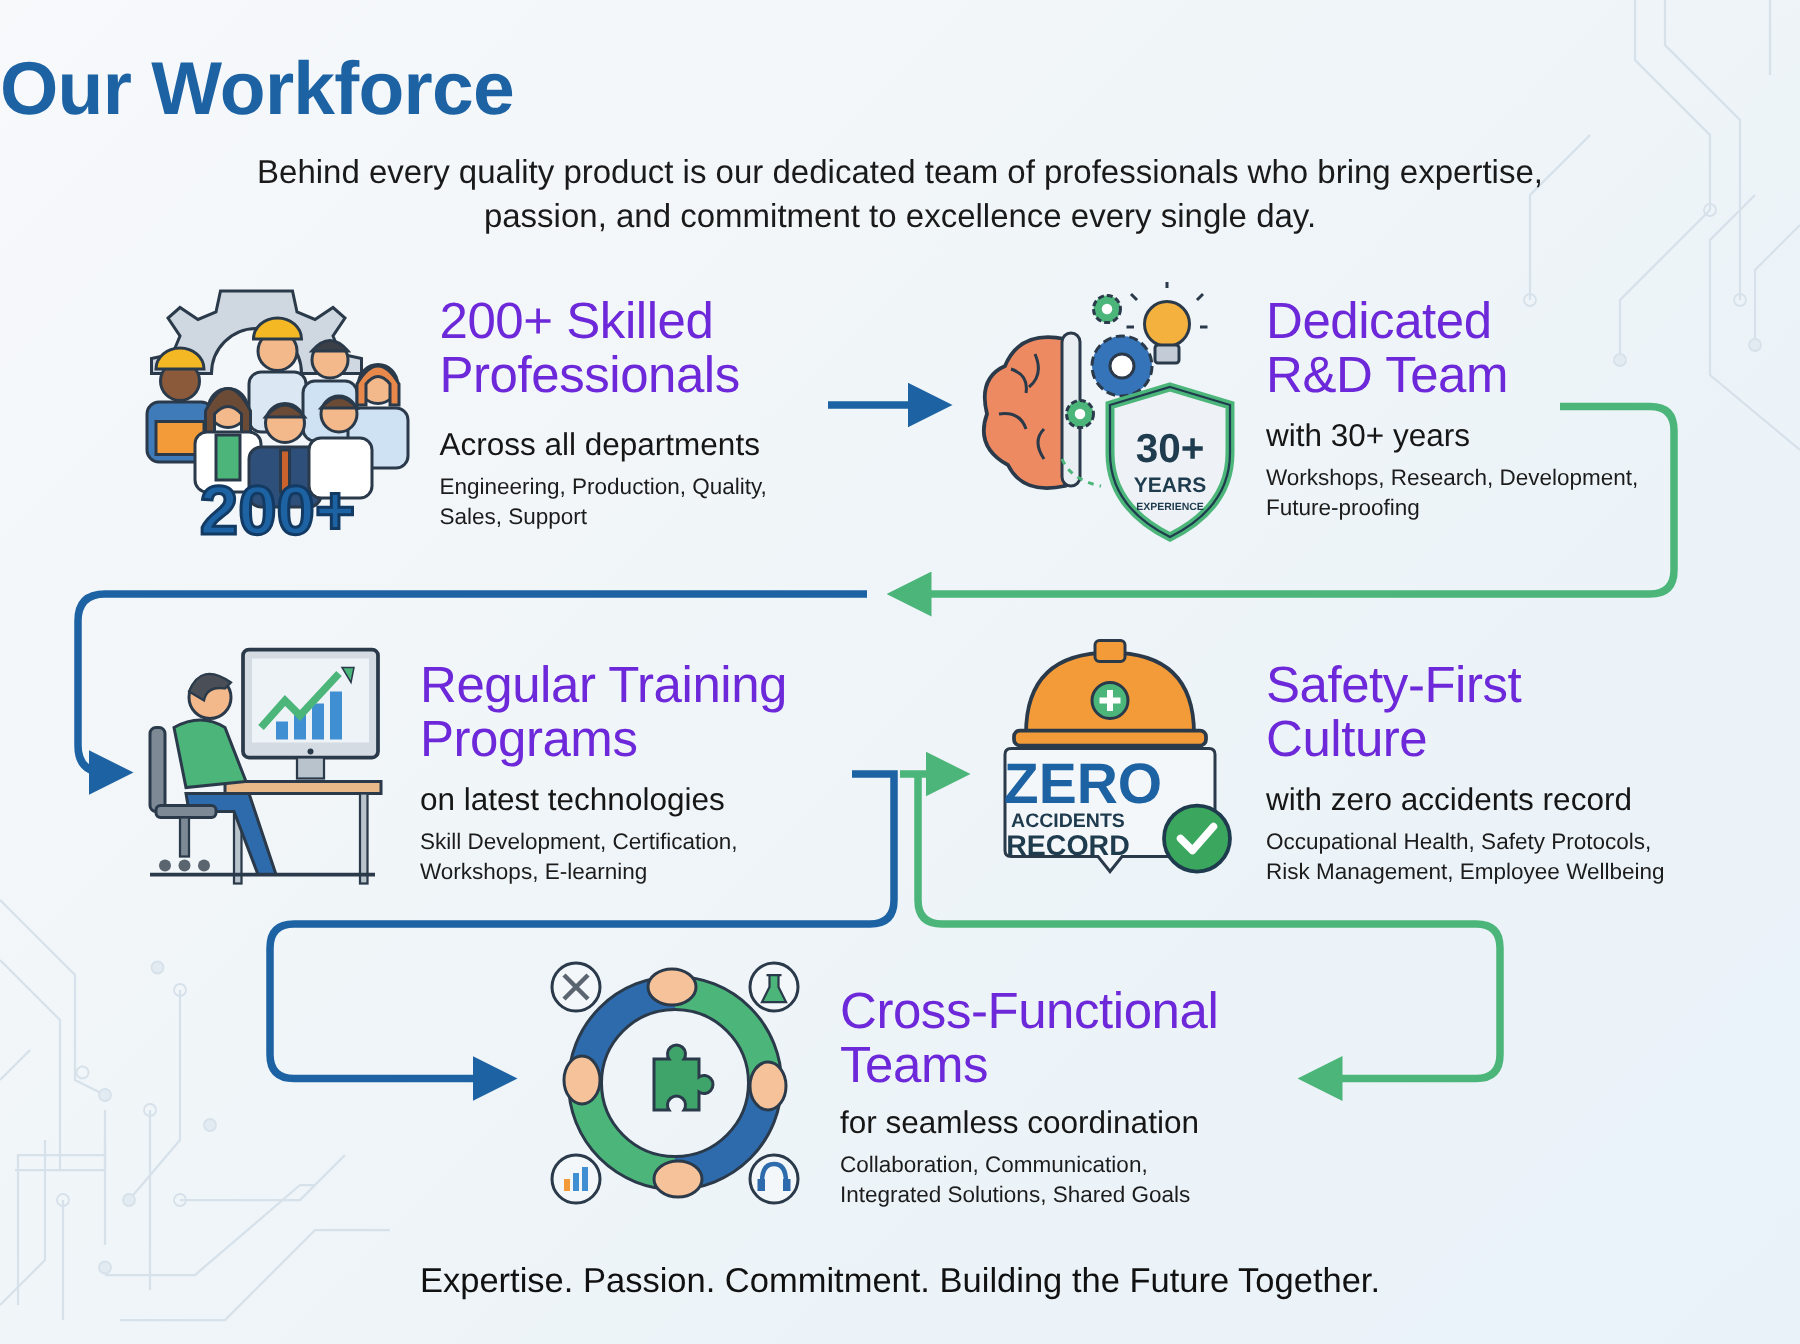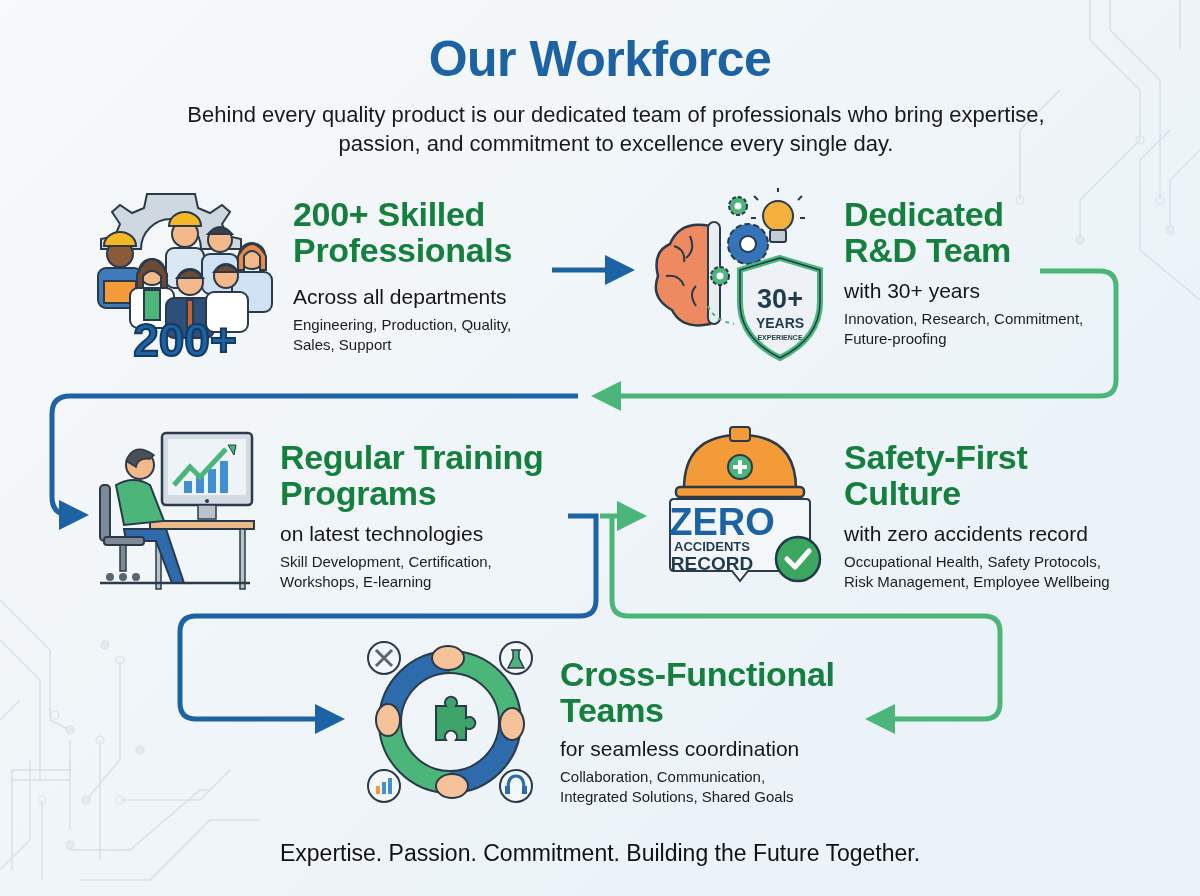--- a/index.html
+++ b/index.html
@@ -1,22 +1,22 @@
 <!DOCTYPE html>
 <html><head>
 <meta charset="utf-8">
 <style>
   *{box-sizing:border-box;margin:0;padding:0}
   html,body{width:1200px;height:896px;overflow:hidden}
   body{position:relative;background:linear-gradient(135deg,#f7f9fb 0%,#eef4f8 55%,#e8f2f8 100%);font-family:"Liberation Sans","DejaVu Sans",sans-serif;color:#111}
   .abs{position:absolute}
   .bg-circuit{position:absolute;left:0;top:0;width:1200px;height:896px;pointer-events:none}
-  .title{position:absolute;left:0;top:30px;width:1200px;text-align:center;font-size:50px;font-weight:700;color:#1d63a3;letter-spacing:-0.5px}
-  .subtitle{position:absolute;left:166px;top:100px;width:900px;text-align:center;font-size:22px;line-height:29px;color:#1a1a1a}
-  .card-title{font-size:34px;font-weight:700;line-height:36px;color:#15803d;letter-spacing:-0.3px}
+  .title{position:absolute;left:0;top:30px;width:1200px;font-size:50px;font-weight:700;color:#1d63a3;letter-spacing:-0.5px}
+  .subtitle{position:absolute;left:150px;top:100px;width:900px;text-align:center;font-size:22px;line-height:29px;color:#1a1a1a}
+  .card-title{font-size:34px;font-weight:400;line-height:36px;color:#6d28d9;letter-spacing:-0.3px}
   .card-sub{font-size:21px;line-height:25px;color:#161616;margin-top:8px}
   .card-detail{font-size:15px;line-height:20px;color:#1c1c1c;margin-top:6px}
   .footer{position:absolute;left:0;top:840px;width:1200px;text-align:center;font-size:23px;color:#111}
   .flows{position:absolute;left:0;top:0;width:1200px;height:896px}
   .icon{position:absolute}
 </style>
 </head>
 <body>
 
 <svg class="bg-circuit" viewBox="0 0 1200 896">
@@ -163,21 +163,21 @@
   </svg>
   <div class="abs" style="left:194px;top:10px;width:290px">
     <div class="card-title">
       <div>Dedicated</div>
       <div>R&amp;D Team</div>
     </div>
     <div class="card-sub" style="margin-top:10px">
       <div>with 30+ years</div>
     </div>
     <div class="card-detail">
-      <div>Innovation, Research, Commitment,</div>
+      <div>Workshops, Research, Development,</div>
       <div>Future-proofing</div>
     </div>
   </div>
 </div>
 
 <div class="abs" style="left:90px;top:425px;width:480px;height:170px">
   <svg class="icon" style="left:0;top:0" width="180" height="170" viewBox="0 0 180 170">
     <rect x="72" y="8" width="90" height="72" rx="4" fill="#d4dbe2" stroke="#2a3a4a" stroke-width="2.5"></rect>
     <rect x="78" y="14" width="78" height="56" fill="#eef3f8"></rect>
     <rect x="94" y="56" width="8" height="12" fill="#3f8fd2"></rect>

